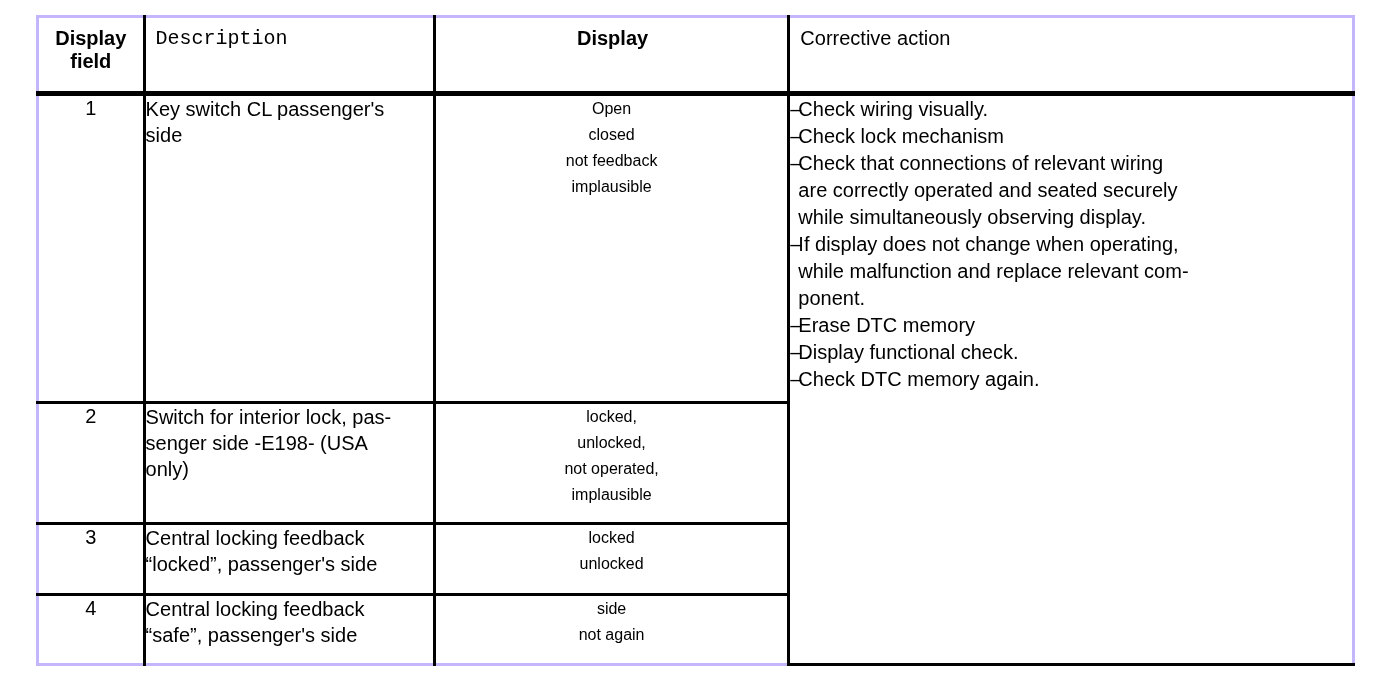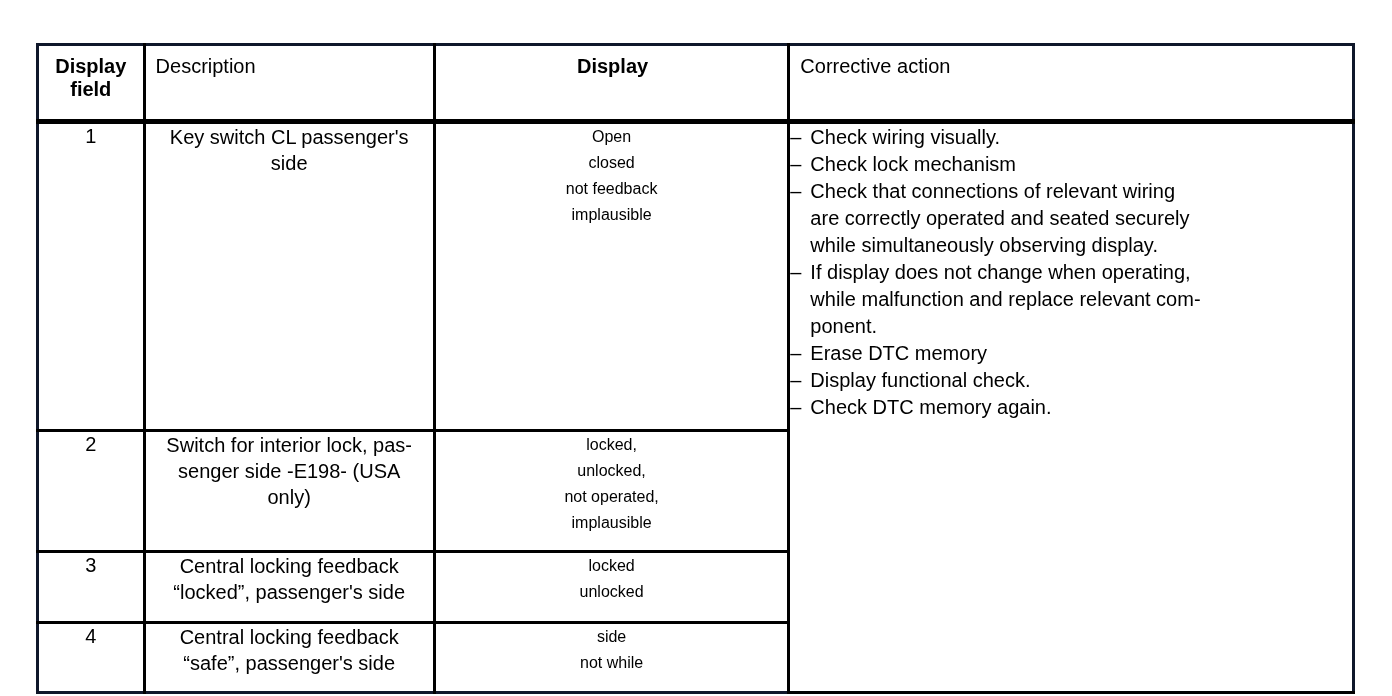--- a/index.html
+++ b/index.html
@@ -24,33 +24,32 @@
 
   
   .tbl {
     position: absolute;
     left: 36px;
     top: 15px;
     width: 1319px;
     height: 647px;
     border-collapse: collapse;
     table-layout: fixed;
-    border: 3px solid #0f172a;
-    margin-top: 28px;
+    border: 3px solid #c4b5fd;
   }
   .tbl td, .tbl th {
     vertical-align: top;
     padding: 0;
     border: 0;
     background: #fff;
   }
 
   
   .c-field  { width: 101px; border-right: 3px solid #000; }
-  .c-desc   { width: 275px; border-right: 3px solid #000; }
+  .c-desc   { width: 275px; border-right: 3px solid #000; font-family: Liberation Mono, monospace; }
   .c-disp   { width: 336px; border-right: 3px solid #000; }
   .c-corr   { width: 535px; }
 
   
   .hdr-row > th { height: 73px; border-bottom: 5px solid #000; }
 
   .hdr-inner {
     padding: 9px 8px 0 10px;
     font-size: 20px;
     line-height: 23px;
@@ -71,21 +70,21 @@
   .cell-field {
     text-align: center;
     font-size: 20px;
     line-height: 24px;
     padding-top: 9px;
   }
   .cell-desc {
     font-size: 20px;
     line-height: 26px;
     padding: 8px 6px 6px 11px;
-    text-align: center;
+    text-align: left;
   }
   .cell-disp {
     font-size: 16px;
     line-height: 26px;
     padding: 8px 10px 6px 10px;
     text-align: center;
   }
   .cell-corr {
     font-size: 20px;
     line-height: 27px;
@@ -98,21 +97,21 @@
   .disp-line { display: block; white-space: pre; }
   .desc-line { display: block; white-space: pre; }
 
   ul.actions {
     list-style: none;
     margin: 0;
     padding: 0;
   }
   ul.actions > li {
     position: relative;
-    padding-left: 20px;
+    padding-left: 8px;
     margin: 0 0 0 0;
     white-space: pre-line;
   }
   ul.actions > li::before {
     content: "\2013";
     position: absolute;
     left: 0;
     top: 0;
   }
 </style>
@@ -206,19 +205,19 @@
       </tr>
 
       <tr style="height:70px;">
         <td class="cell-field">4</td>
         <td class="cell-desc">
           <span class="desc-line" style="white-space: pre-line;">Central locking feedback
 “safe”, passenger's side</span>
         </td>
         <td class="cell-disp">
           <span class="disp-line">side</span>
-          <span class="disp-line">not while</span>
+          <span class="disp-line">not again</span>
         </td>
       </tr>
     </tbody>
   </table>
 
 </div>
 
 </body></html>

